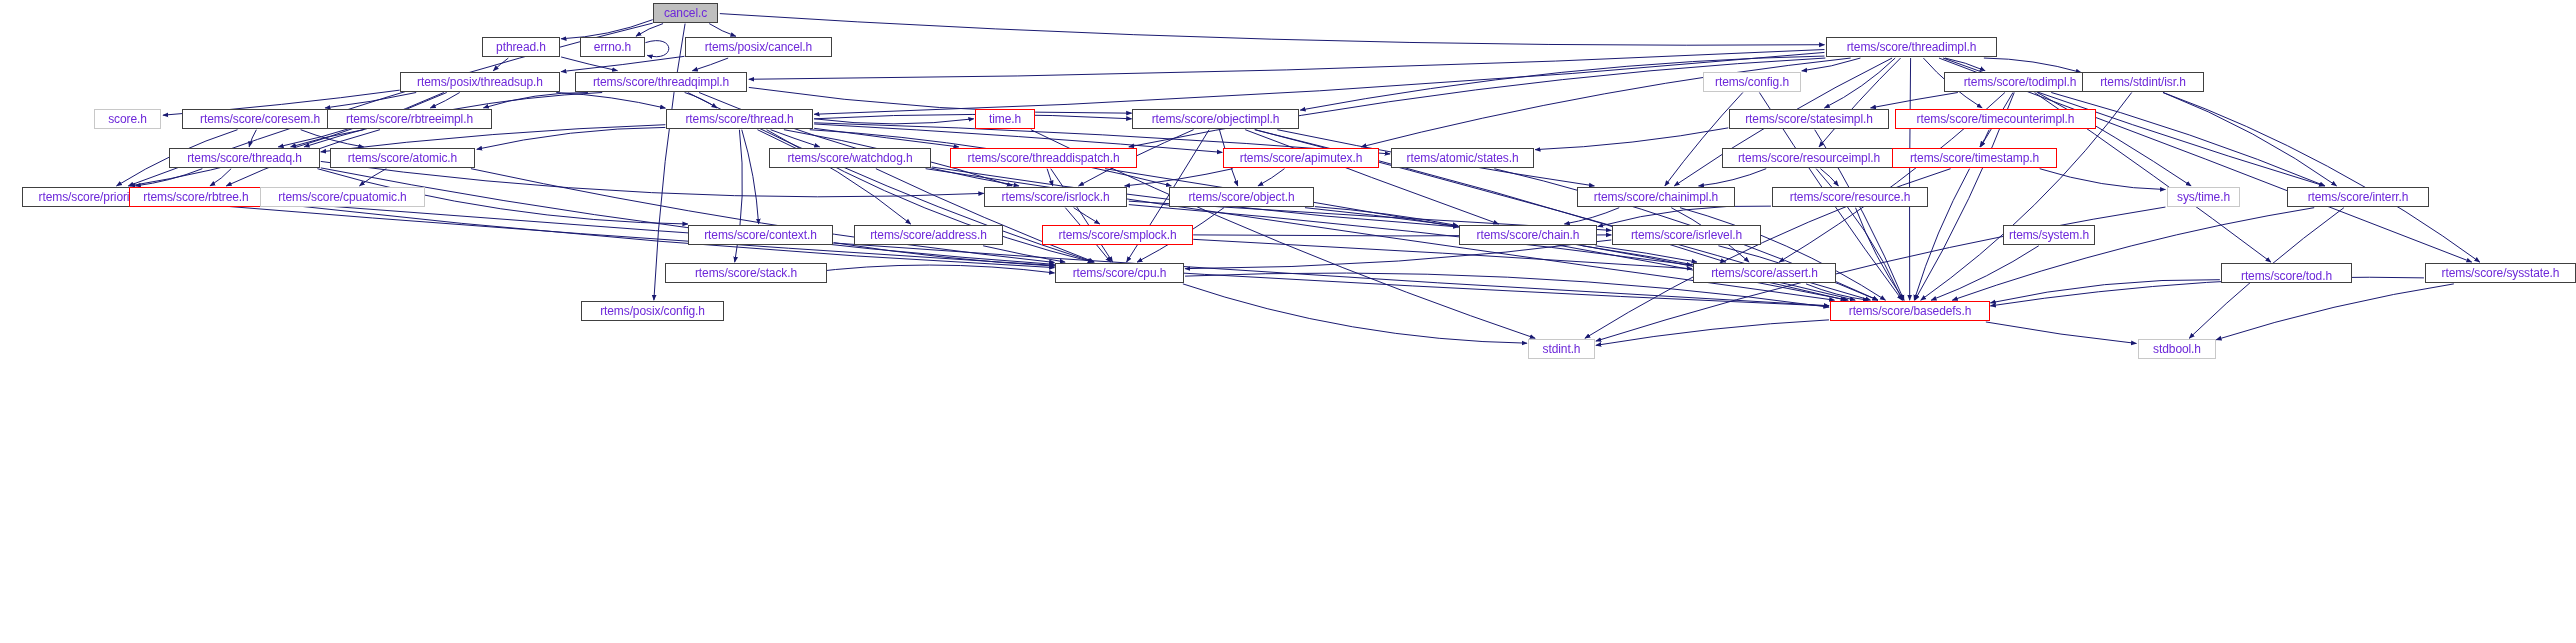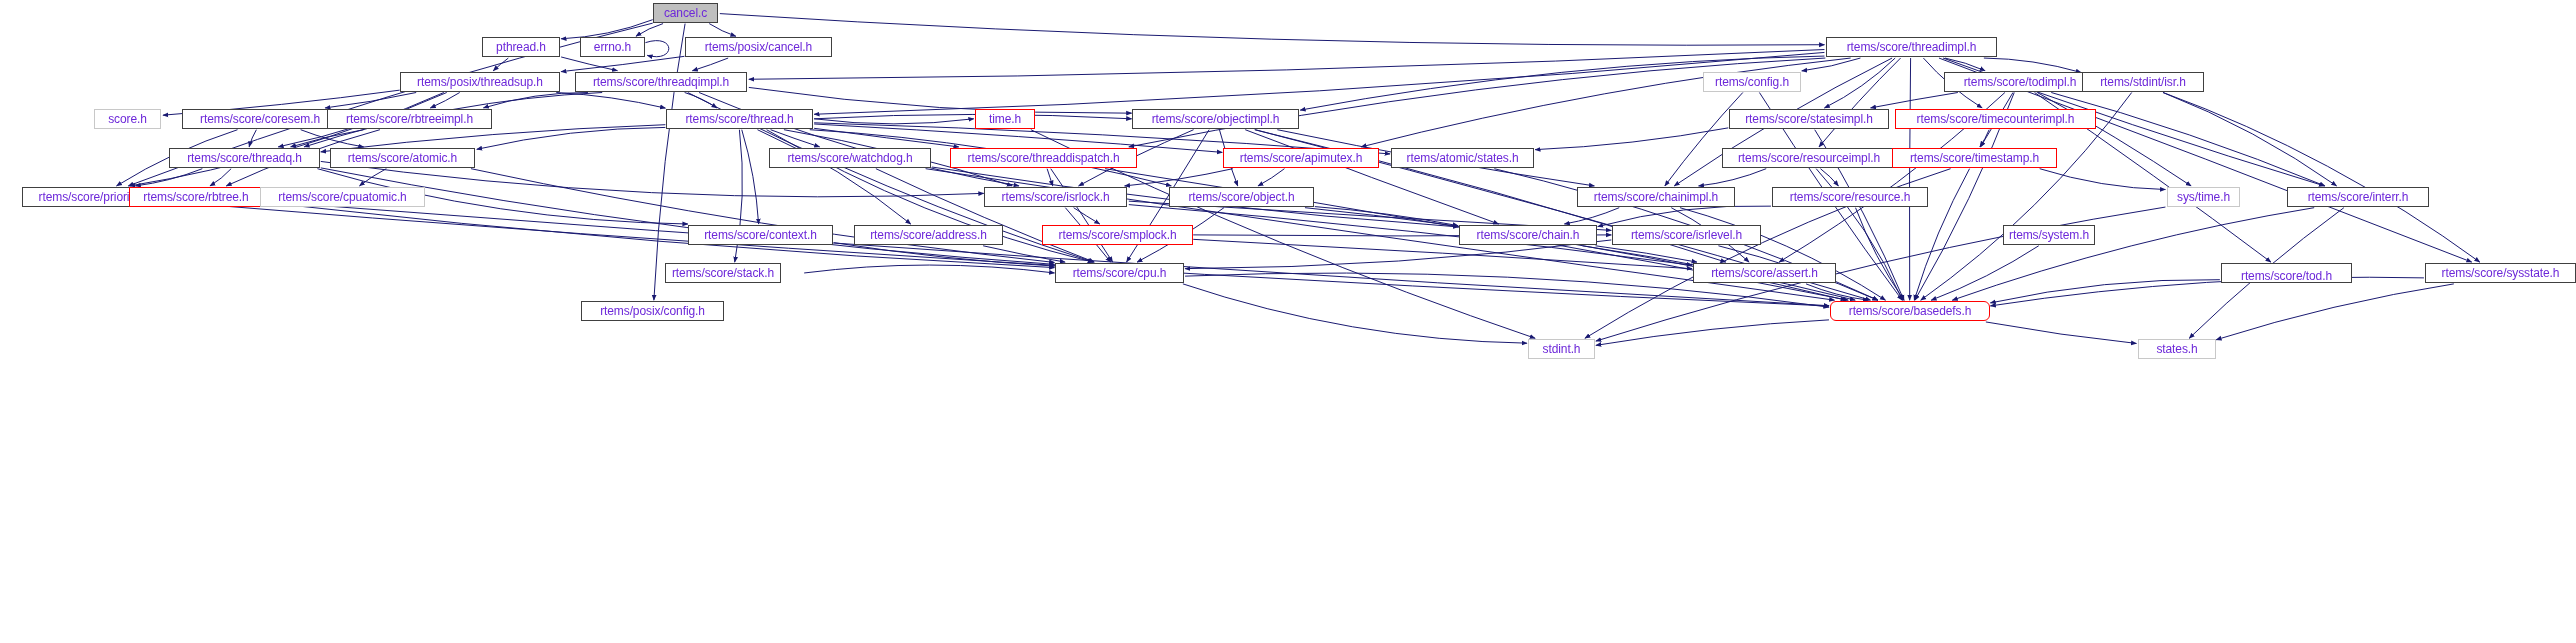--- a/index.html
+++ b/index.html
@@ -315,41 +315,41 @@
     </div>
     <div class="node" style="left: 1459px; top: 225px; width: 138px;">
       <span>rtems/score/chain.h</span>
     </div>
     <div class="node" style="left: 1612px; top: 225px; width: 149px;">
       <span>rtems/score/isrlevel.h</span>
     </div>
     <div class="node" style="left: 2003px; top: 225px; width: 92px;">
       <span>rtems/system.h</span>
     </div>
-    <div class="node" style="left: 665px; top: 263px; width: 116px;">
+    <div class="node" style="left: 665px; top: 263px; width: 162px;">
       <span>rtems/score/stack.h</span>
     </div>
     <div class="node" style="left: 1055px; top: 263px; width: 129px;">
       <span>rtems/score/cpu.h</span>
     </div>
     <div class="node" style="left: 1693px; top: 263px; width: 143px;">
       <span>rtems/score/assert.h</span>
     </div>
     <div class="node" style="left: 2221px; top: 263px; width: 131px; align-items: flex-end;">
       <span>rtems/score/tod.h</span>
     </div>
     <div class="node" style="left: 2425px; top: 263px; width: 151px;">
       <span>rtems/score/sysstate.h</span>
     </div>
     <div class="node" style="left: 581px; top: 301px; width: 143px;">
       <span>rtems/posix/config.h</span>
     </div>
-    <div class="node red" style="left: 1830px; top: 301px; width: 160px; border-radius: 6px;">
+    <div class="node red" style="left: 1830px; top: 301px; width: 160px;">
       <span>rtems/score/basedefs.h</span>
     </div>
     <div class="node faint" style="left: 1528px; top: 339px; width: 67px;">
       <span>stdint.h</span>
     </div>
     <div class="node faint" style="left: 2138px; top: 339px; width: 78px;">
-      <span>states.h</span>
+      <span>stdbool.h</span>
     </div>
   </div>
 
 
 </body></html>

